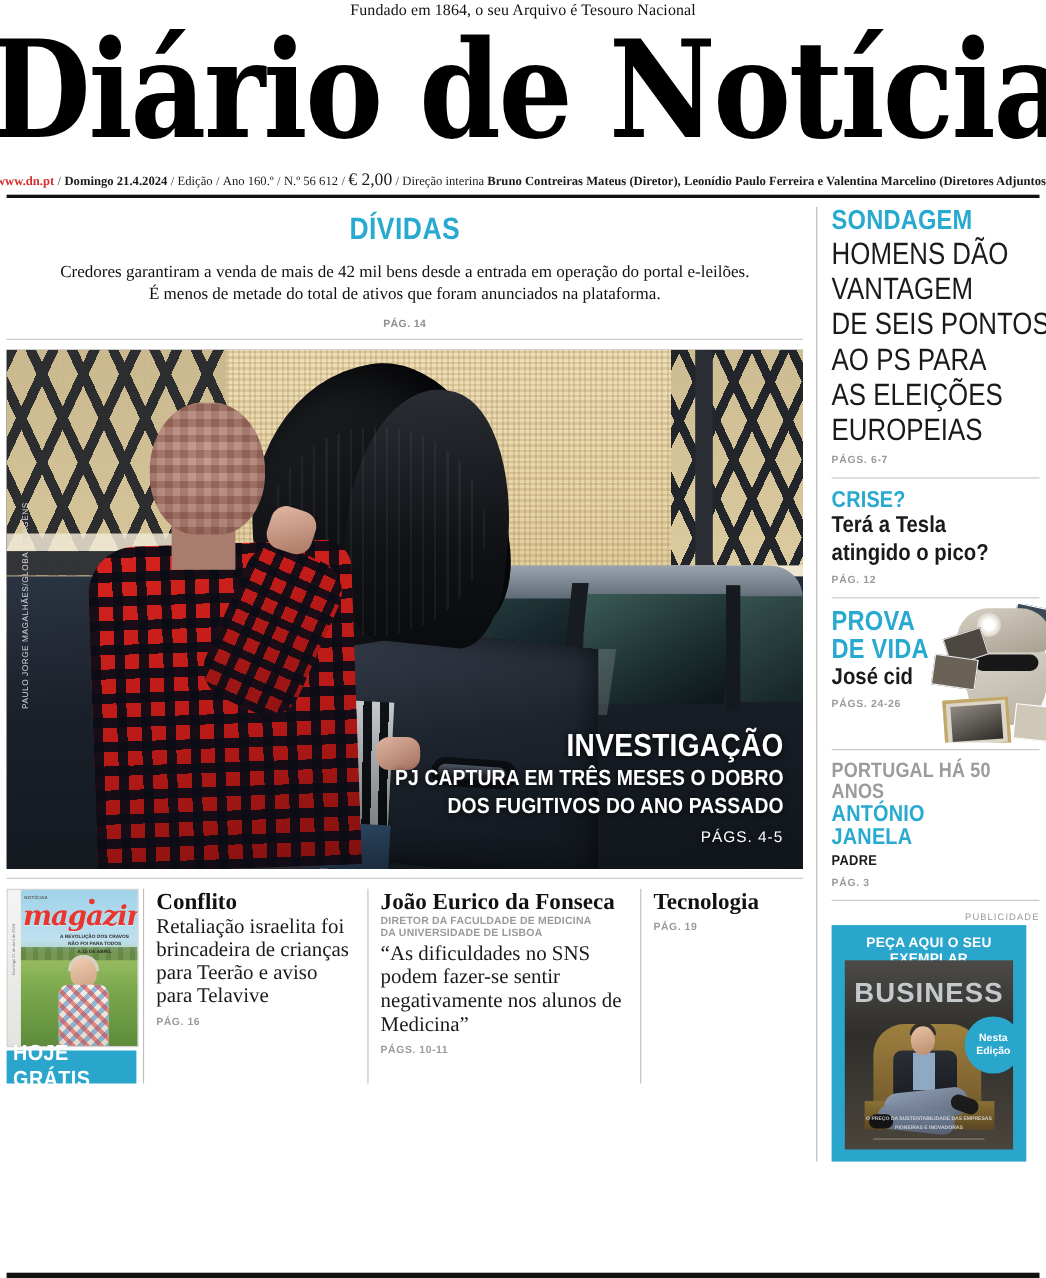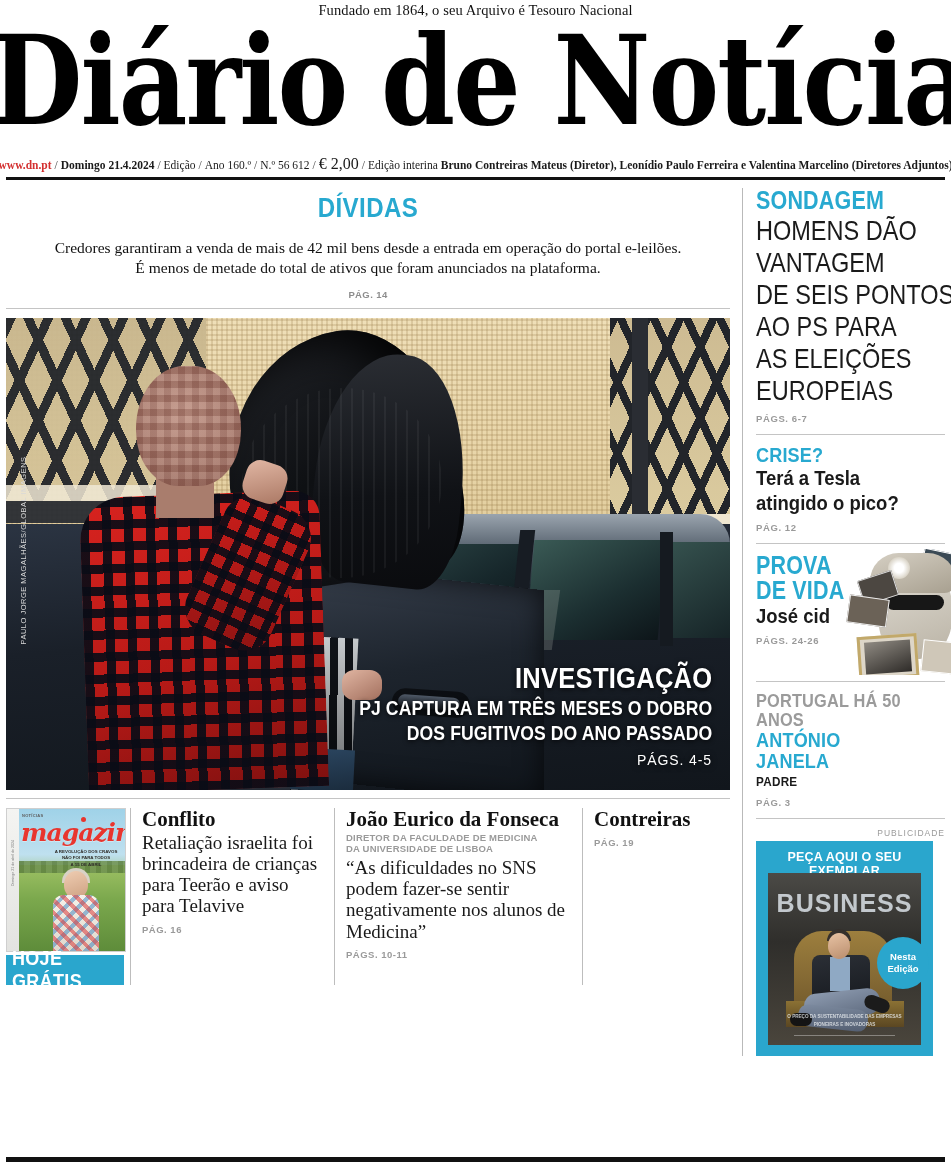--- a/index.html
+++ b/index.html
@@ -417,21 +417,21 @@
     background:linear-gradient(170deg,#8d9bb0,#5e6a7e);border-radius:12px;transform:rotate(-6deg);}
   .ad-man-leg2{position:absolute;left:30px;top:134px;width:70px;height:22px;
     background:linear-gradient(170deg,#7e8ca1,#525d70);border-radius:10px;transform:rotate(6deg);}
   .ad-shoe{position:absolute;left:22px;top:140px;width:22px;height:13px;border-radius:7px;background:#141414;}
   .ad-foot{position:absolute;left:96px;top:124px;width:26px;height:14px;border-radius:7px;background:#1b1b1b;transform:rotate(20deg);}
   .ad-sub{position:absolute;left:8px;right:8px;bottom:16px;text-align:center;
     font-family:"Liberation Sans",sans-serif;font-size:4.6px;font-weight:bold;
     color:rgba(235,238,241,.78);line-height:1.7;}
   .ad-rule{position:absolute;left:26px;right:26px;bottom:9px;height:1px;background:rgba(255,255,255,.35);}
   .ad-badge{
-    position:absolute;right:4px;top:96px;width:52px;height:52px;border-radius:50%;
+    position:absolute;right:4px;top:83px;width:52px;height:52px;border-radius:50%;
     background:#2aa6cd;display:flex;flex-direction:column;align-items:center;justify-content:center;
     color:#fff;font-family:"Liberation Sans",sans-serif;font-weight:bold;font-size:9.5px;
     line-height:1.25;text-align:center;
   }
   .bottom-bar{position:absolute;left:6px;right:6px;bottom:0;height:5px;background:#111;}
 </style>
 </head>
 <body>
 
 <div class="page">
@@ -448,21 +448,21 @@
     <span class="b">Domingo 21.4.2024</span>
     <span class="sep">/</span>
     <span>Edição</span>
     <span class="sep">/</span>
     <span>Ano 160.º</span>
     <span class="sep">/</span>
     <span>N.º 56 612</span>
     <span class="sep">/</span>
     <span class="price">€ 2,00</span>
     <span class="sep">/</span>
-    <span>Edição interina</span>
+    <span>Direção interina</span>
     <span>&nbsp;</span>
     <span class="b">Bruno Contreiras Mateus (Diretor), Leonídio Paulo Ferreira e Valentina Marcelino (Diretores Adjuntos)</span>
   </div>
   <div class="rule-thick"></div>
 
   <div class="body-grid">
 
     <div class="col-main">
 
       <div>
@@ -566,21 +566,21 @@
           <div class="b-title">João Eurico da Fonseca</div>
           <div class="b-role">
             <div>DIRETOR DA FACULDADE DE MEDICINA</div>
             <div>DA UNIVERSIDADE DE LISBOA</div>
           </div>
           <div class="b-text">“As dificuldades no SNS podem fazer-se sentir negativamente nos alunos de Medicina”</div>
           <div class="b-pag">PÁGS. 10-11</div>
         </div>
 
         <div class="bcol bsep" style="width:148px">
-          <div class="b-title">Contreiras</div>
+          <div class="b-title">Tecnologia</div>
           <div class="b-pag">PÁG. 19</div>
         </div>
 
       </div>
     </div>
 
     <div class="col-side">
 
       <div>
         <span class="s-kicker">SONDAGEM</span>

